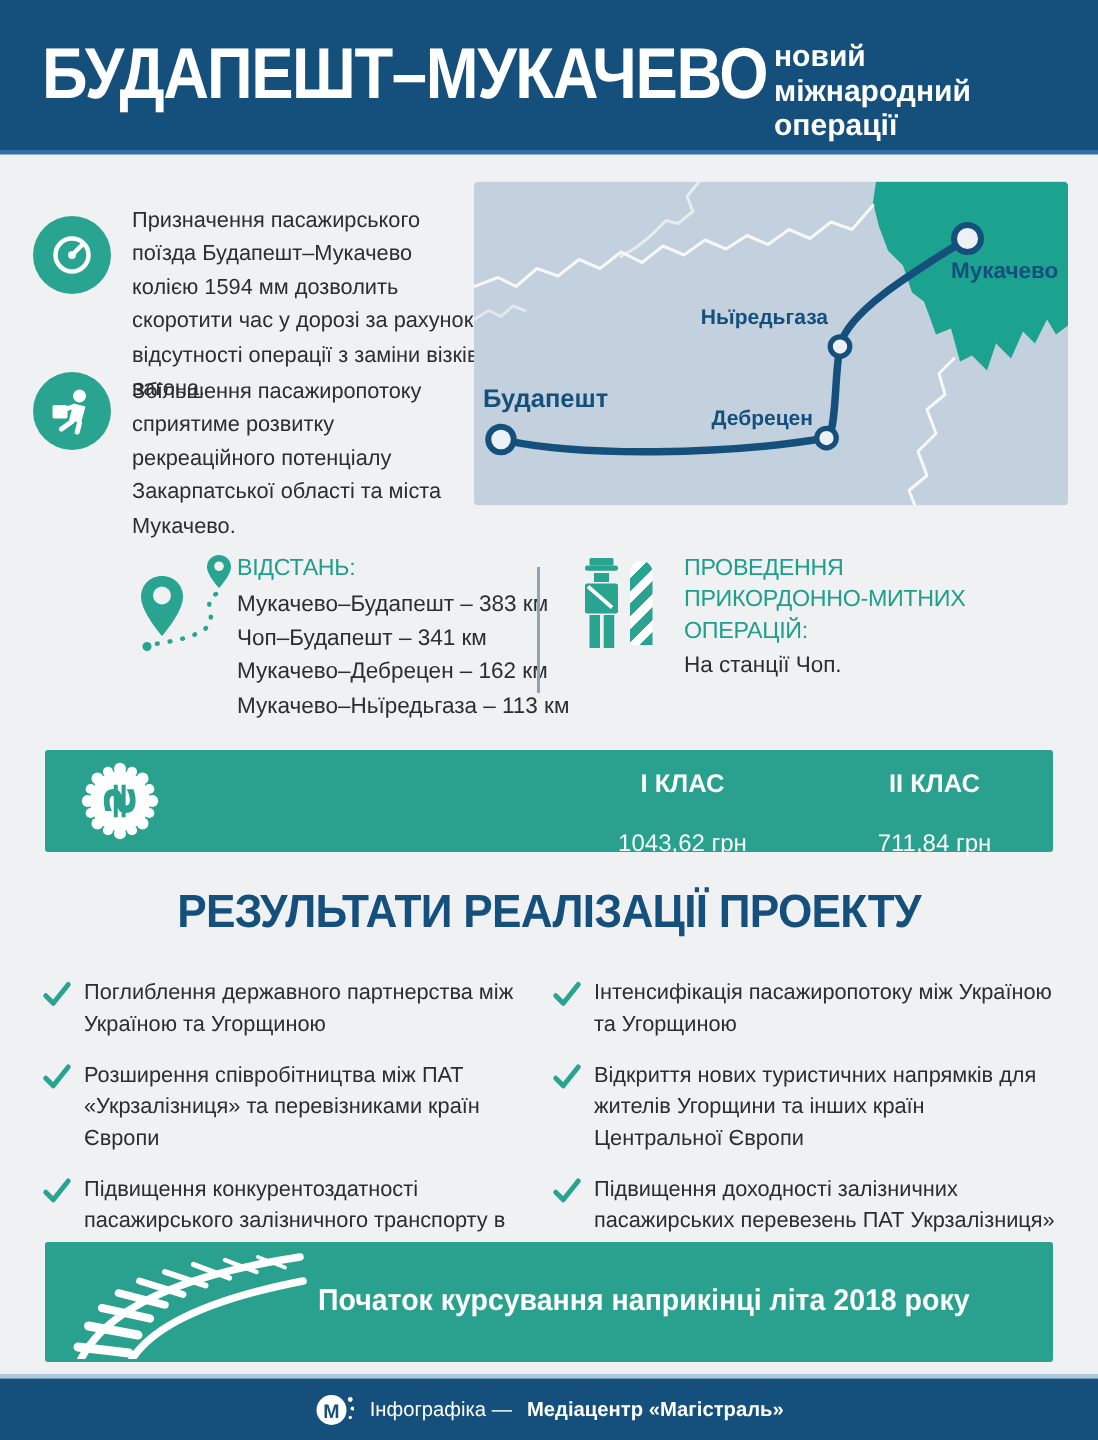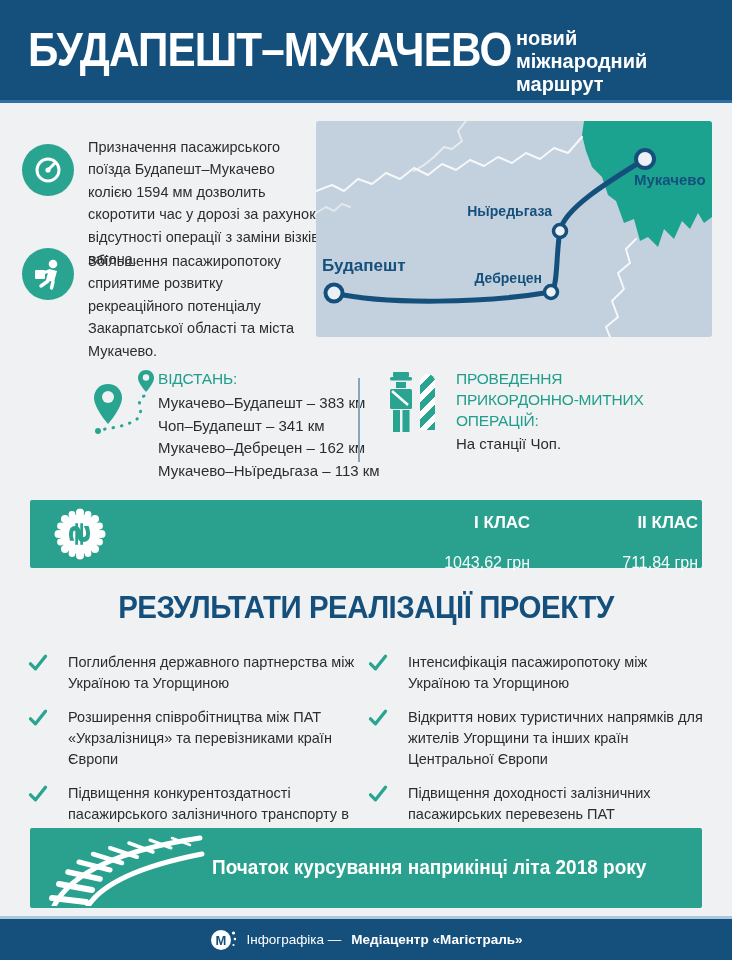--- a/index.html
+++ b/index.html
@@ -29,29 +29,29 @@
   .divider { position:absolute; left:358px; top:378px; width:2px; height:84px; background:#8ca4b8; }
   .customs-block { position:absolute; left:456px; top:369px; width:222px; }
   .customs-block .teal-h { line-height:1.35; }
   .customs-text { margin-top:3px; font-size:15px; color:#2d2d2d; }
   .pole { position:absolute; left:420px; top:374px; width:15px; height:56px; border-radius:8px 8px 0 0;
           background:repeating-linear-gradient(-45deg,#29a491 0 6px,#ffffff 6px 12px); }
 
   
   .price-band { position:absolute; left:30px; top:500px; width:672px; height:68px; background:#29a18e; border-radius:2px; color:#fff; }
   .price-label { position:absolute; left:88px; top:13px; font-size:17px; font-weight:bold; line-height:1.35; }
-  .price-col { position:absolute; top:13px; width:150px; text-align:right; }
+  .price-col { position:absolute; top:13px; width:150px; text-align:center; }
   .price-col .cls { font-size:17px; font-weight:bold; }
   .price-col .val { font-size:16px; margin-top:21px; opacity:.97; }
 
   
   .results-heading { position:absolute; left:0; top:590px; width:732px; text-align:center; color:#15507d;
                      font-size:31px; font-weight:bold; letter-spacing:-.5px; transform:scaleX(.95); }
   .bullets { position:absolute; list-style:none; }
-  .bullets li { display:flex; gap:20px; margin-bottom:13px; font-size:14.5px; line-height:1.45; color:#2d2d2d; }
+  .bullets li { display:flex; gap:8px; margin-bottom:13px; font-size:14.5px; line-height:1.45; color:#2d2d2d; }
   .bullets svg { flex-shrink:0; margin-top:1px; }
   .bullets-left { left:28px; top:652px; width:327px; }
   .bullets-right { left:368px; top:652px; width:338px; }
 
   
   .launch-band { position:absolute; left:30px; top:828px; width:672px; height:80px; background:#29a18e; border-radius:2px; }
   .launch-text { position:absolute; left:182px; top:28px; color:#fff; font-size:20px; font-weight:bold;
                  white-space:nowrap; transform:scaleX(.95); transform-origin:left center; }
 
   
@@ -60,21 +60,21 @@
             display:flex; align-items:center; justify-content:center; gap:10px; color:#fff; font-size:13.5px; }
   .footer .bold { font-weight:bold; }
 </style>
 </head>
 <body>
 
 <div class="page">
 
   <div class="header">
     <div class="title">БУДАПЕШТ–МУКАЧЕВО</div>
-    <div class="subtitle">новий міжнародний маршрут</div>
+    <div class="subtitle">новий міжнародний операції</div>
   </div>
   <div class="header-line"></div>
 
   <div class="intro-icon" style="left:22px; top:144px;">
     <svg width="32" height="32" viewBox="0 0 32 32">
       <circle cx="16" cy="16" r="11" fill="none" stroke="#fff" stroke-width="3"></circle>
       <line x1="16" y1="16" x2="23" y2="9" stroke="#fff" stroke-width="3" stroke-linecap="round"></line>
       <circle cx="16" cy="16" r="2.6" fill="#fff"></circle>
     </svg>
   </div>

